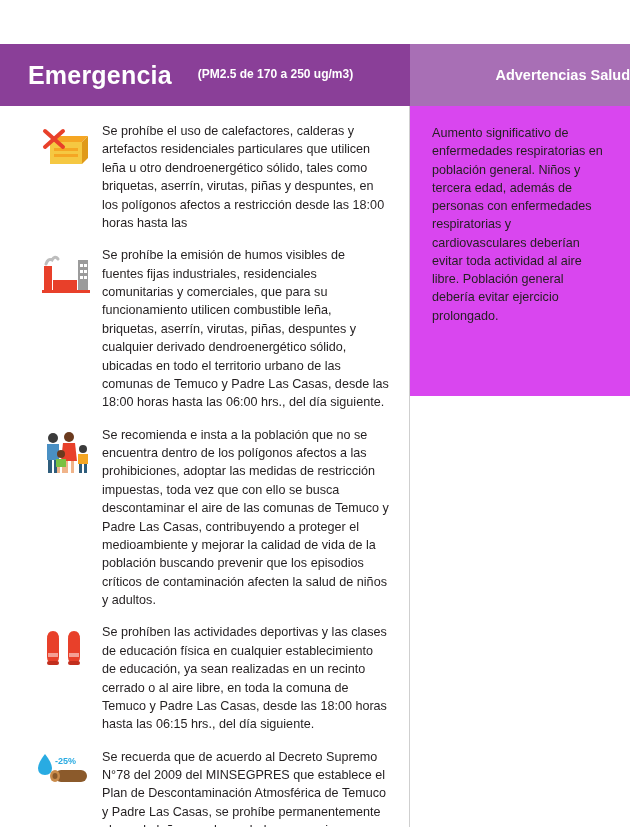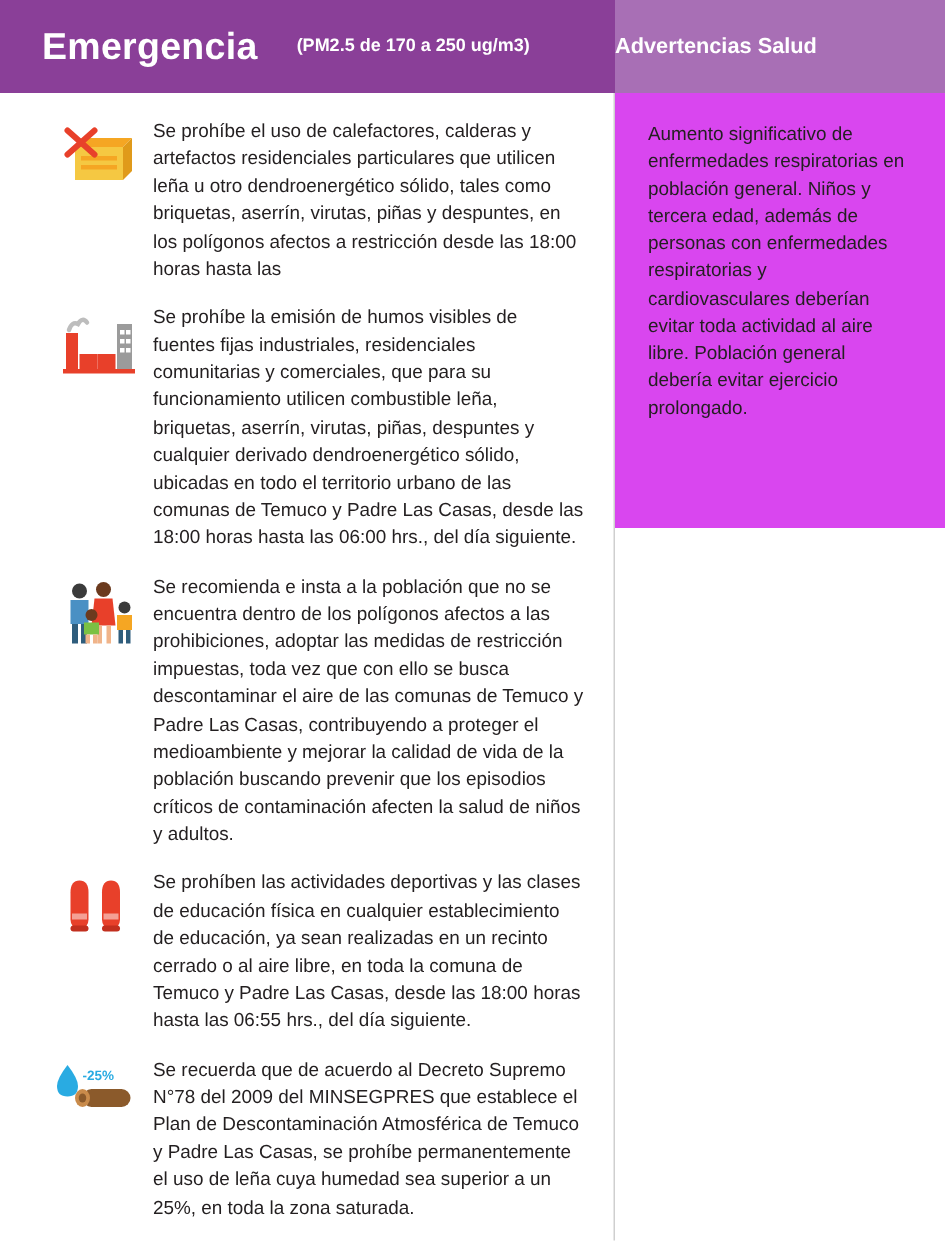--- a/index.html
+++ b/index.html
@@ -12,20 +12,21 @@
     background: #ffffff;
     font-family: "Liberation Sans", sans-serif;
     color: #231f20;
     overflow: hidden;
   }
   .page {
     position: relative;
     width: 630px;
     height: 718px;
     box-sizing: border-box;
+    margin-top: 44px;
   }
 
   
   .header {
     display: flex;
     height: 62px;
     width: 100%;
   }
   .header-left {
     background: #8a3f98;
@@ -48,21 +49,21 @@
     margin-left: 7px;
     position: relative;
     top: -1px;
     padding-left: 19px;
   }
   .header-right {
     background: #a86fb5;
     flex: 1 1 auto;
     display: flex;
     align-items: center;
-    justify-content: flex-start;
+    justify-content: flex-end;
     box-sizing: border-box;
   }
   .header-right-title {
     color: #ffffff;
     font-size: 14.5px;
     font-weight: bold;
   }
 
   
   .body-wrap {
@@ -209,21 +210,21 @@
         <div class="icon-cell">
           <svg class="icon-svg" width="44" height="44" viewBox="0 0 44 44">
             <path d="M9 4 q6 0 6 8 v18 q0 6 -6 6 q-6 0 -6 -6 v-18 q0 -8 6 -8 z" fill="#e8402a"></path>
             <path d="M30 4 q6 0 6 8 v18 q0 6 -6 6 q-6 0 -6 -6 v-18 q0 -8 6 -8 z" fill="#e8402a"></path>
             <path d="M4 26 h10 v4 h-10 z" fill="#ffffff" opacity="0.5"></path>
             <path d="M25 26 h10 v4 h-10 z" fill="#ffffff" opacity="0.5"></path>
             <rect x="3" y="34" width="12" height="4" rx="2" fill="#c22f1e"></rect>
             <rect x="24" y="34" width="12" height="4" rx="2" fill="#c22f1e"></rect>
           </svg>
         </div>
-        <div class="measure-text">Se prohíben las actividades deportivas y las clases de educación física en cualquier establecimiento de educación, ya sean realizadas en un recinto cerrado o al aire libre, en toda la comuna de Temuco y Padre Las Casas, desde las 18:00 horas hasta las 06:55 hrs., del día siguiente.</div>
+        <div class="measure-text">Se prohíben las actividades deportivas y las clases de educación física en cualquier establecimiento de educación, ya sean realizadas en un recinto cerrado o al aire libre, en toda la comuna de Temuco y Padre Las Casas, desde las 18:00 horas hasta las 06:15 hrs., del día siguiente.</div>
       </div>
 
       <div class="measure">
         <div class="icon-cell">
           <svg class="icon-svg" width="62" height="34" viewBox="0 0 62 34">
             <path d="M10 2 q7 9 7 14 q0 7 -7 7 q-7 0 -7 -7 q0 -5 7 -14 z" fill="#29abe2"></path>
             <text x="20" y="12" font-family="Liberation Sans, sans-serif" font-size="9" font-weight="bold" fill="#29abe2">-25%</text>
             <rect x="20" y="18" width="32" height="12" rx="6" fill="#8b5a2b"></rect>
             <ellipse cx="20" cy="24" rx="5" ry="6" fill="#c98b4b"></ellipse>
             <ellipse cx="20" cy="24" rx="2.5" ry="3" fill="#8b5a2b"></ellipse>

